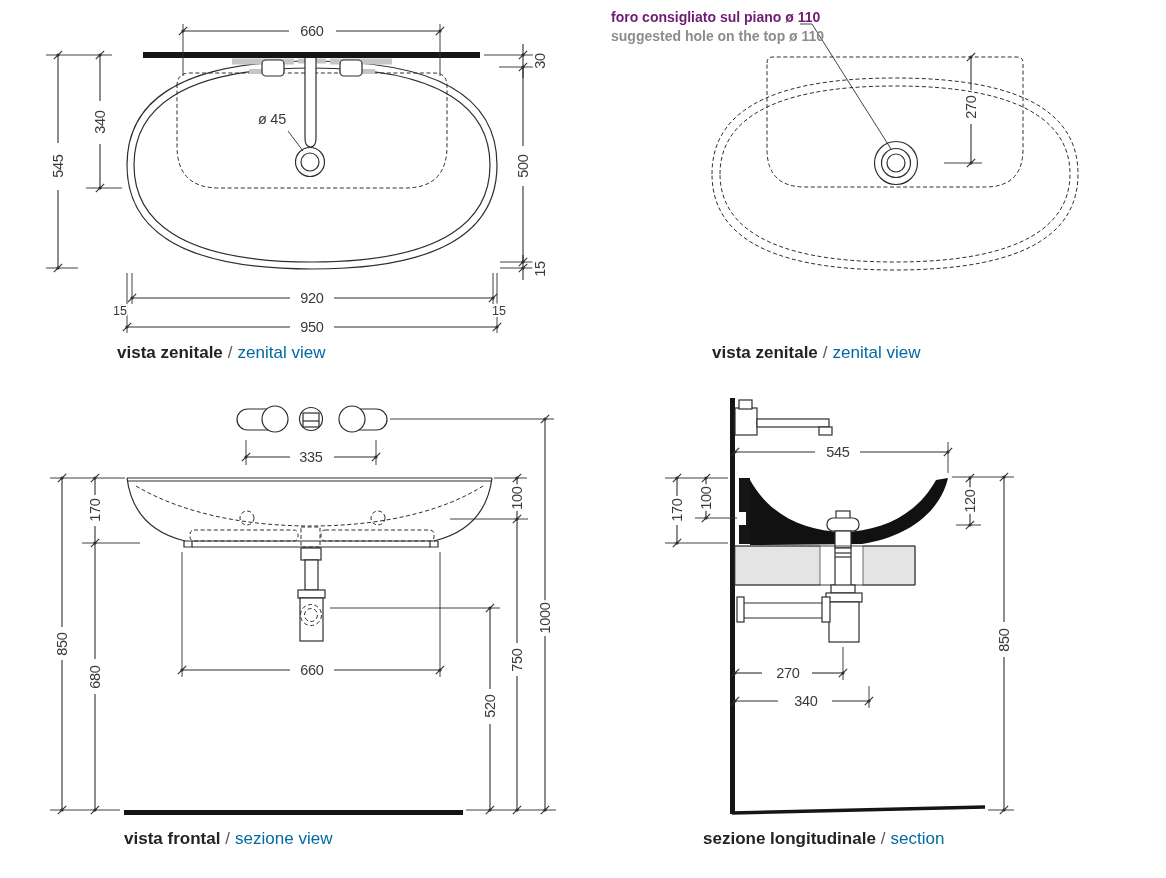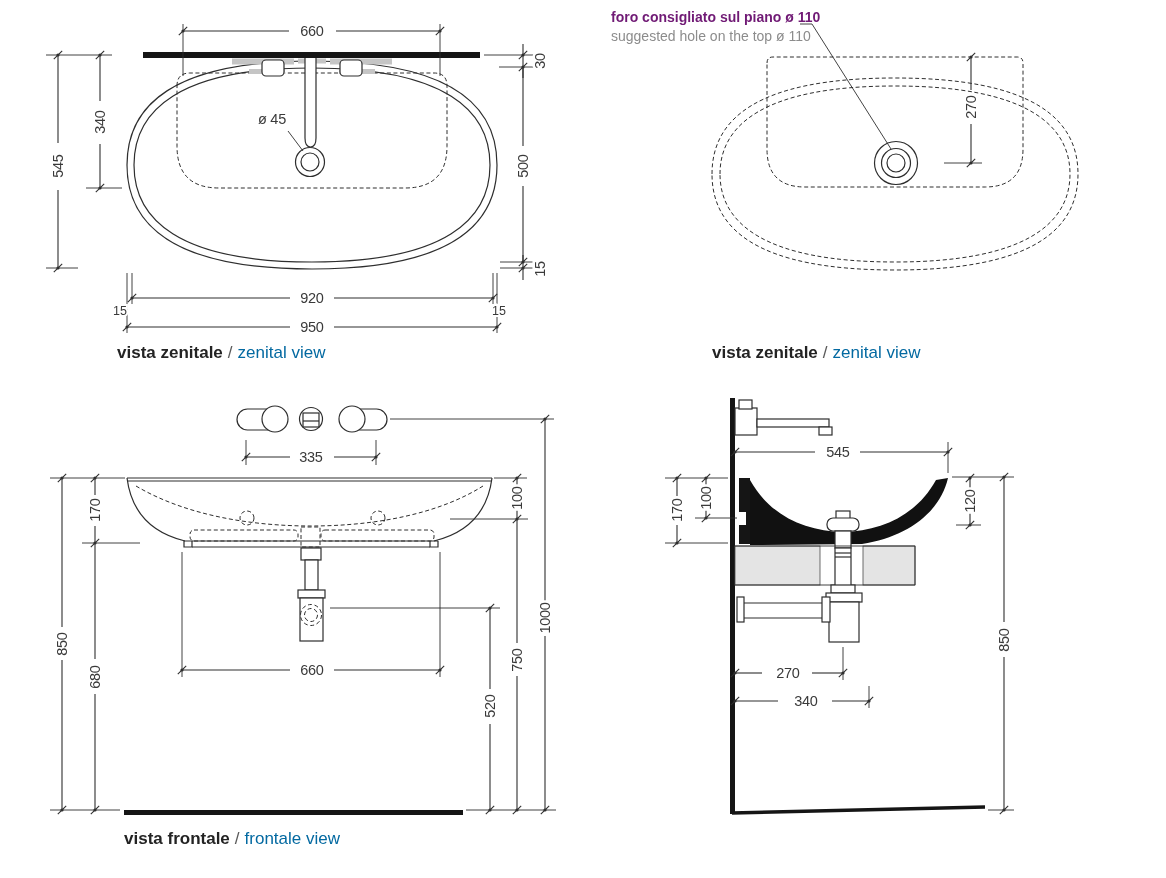--- a/index.html
+++ b/index.html
@@ -20,21 +20,21 @@
   .dtx  { font-size:14.5px; fill:#3a3a3a; letter-spacing:-0.3px;
           paint-order:stroke fill; stroke:#ffffff; stroke-width:5px; }
   .dtx-sm { font-size:12.5px; fill:#3a3a3a;
           paint-order:stroke fill; stroke:#ffffff; stroke-width:4px; }
 
   .view-title { position:absolute; font-size:17px; white-space:nowrap; }
   .t-it  { font-weight:bold; color:#232323;margin-top:36px; }
   .t-sep { color:#5a5a5a; padding:0 5px; font-weight:normal; }
   .t-en  { color:#0369a1; }
 
-  .note-line { position:absolute; font-size:14px; white-space:nowrap; }
+  .note-line { position:absolute; font-size:14px; white-space:nowrap;font-weight:bold; }
   .note-it { font-weight:bold; color:#701a75; }
   .note-en { color:#8c8c8c; }
 </style>
 </head>
 <body>
 
 <div id="stage">
 
 <svg width="1166" height="878" viewBox="0 0 1166 878">
   <defs>
@@ -320,16 +320,19 @@
 <div class="note-line note-it" style="left:611px; top:9px;">foro consigliato sul piano ø 110</div>
 <div class="note-line note-en" style="left:611px; top:28px;">suggested hole on the top ø 110</div>
 
 <div class="view-title" style="left:117px; top:343px;">
   <span class="t-it">vista zenitale</span><span class="t-sep">/</span><span class="t-en">zenital view</span>
 </div>
 <div class="view-title" style="left:712px; top:343px;">
   <span class="t-it">vista zenitale</span><span class="t-sep">/</span><span class="t-en">zenital view</span>
 </div>
 <div class="view-title" style="left:124px; top:829px;">
-  <span class="t-it">vista frontale</span><span class="t-sep">/</span><span class="t-en">frontale view</span>
+  <span class="t-it">vista frontal</span><span class="t-sep">/</span><span class="t-en">sezione view</span>
+</div>
+<div class="view-title" style="left:703px; top:829px;">
+  <span class="t-it">sezione longitudinale</span><span class="t-sep">/</span><span class="t-en">section</span>
 </div>
 
 </div>
 
 </body></html>

